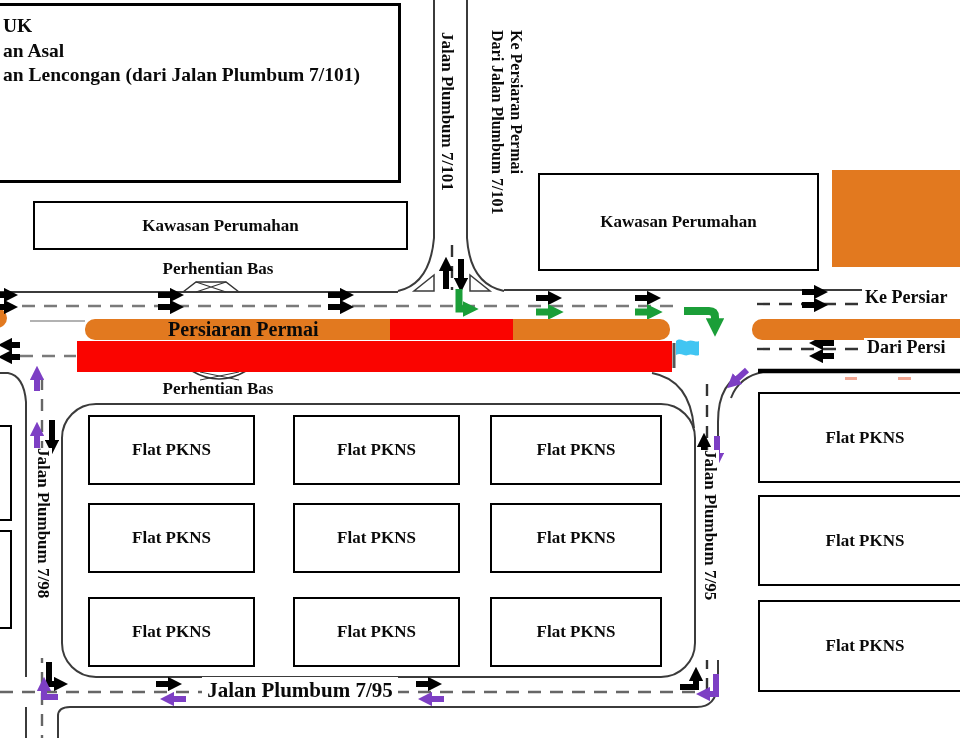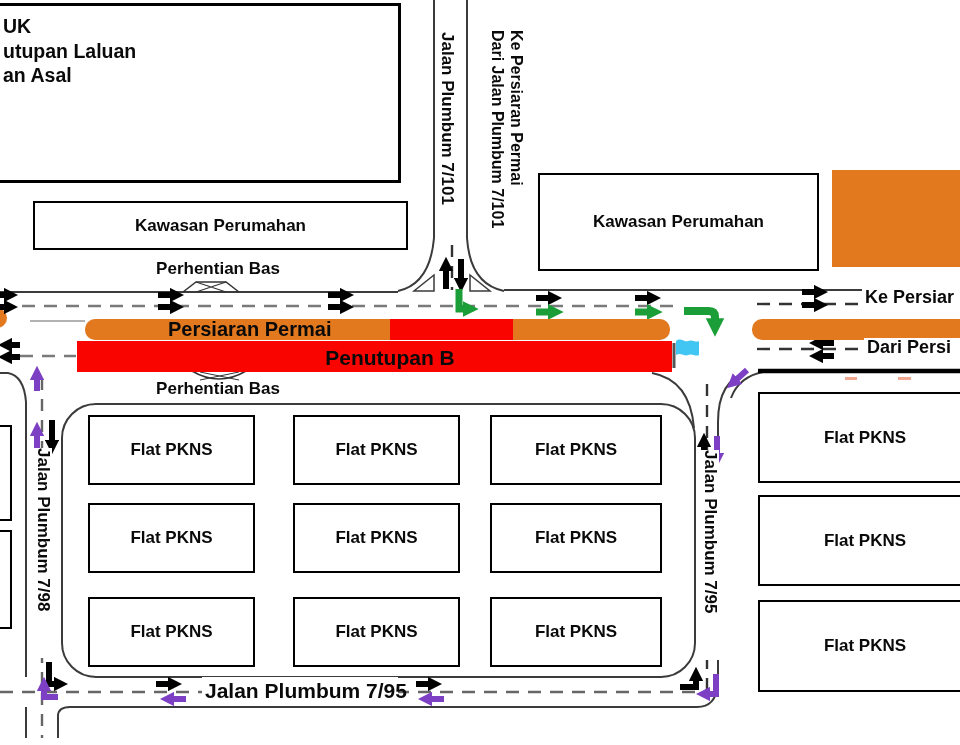--- a/index.html
+++ b/index.html
@@ -1,17 +1,17 @@
 <!DOCTYPE html>
 <html style="--orange: #E2791F; --red: #FA0400; --green: #1B9E38; --purple: #7D3FC4; --flag-blue: #41C5F2;"><head>
 <meta charset="utf-8">
 <style>
   html,body{margin:0;padding:0;background:#fff;}
   #stage{position:relative;width:960px;height:745px;overflow:hidden;background:#fff;
-         font-family:Liberation Sans, sans-serif;font-weight:bold;color:#0a0a0a;}
+         font-family:Liberation Serif, serif;font-weight:bold;color:#0a0a0a;}
   #stage svg{position:absolute;left:0;top:0;z-index:1;}
   .bar{position:absolute;z-index:2;}
   .box{position:absolute;z-index:4;background:#fff;border:2px solid #000;
        display:flex;align-items:center;justify-content:center;font-size:17px;}
   .lbl{position:absolute;z-index:5;white-space:nowrap;}
   .vtext{writing-mode:vertical-rl;text-orientation:mixed;background:#fff;line-height:1.1;}
   .vblock{writing-mode:vertical-lr;text-orientation:mixed;background:#fff;line-height:1.15;}
   .wbg{background:#fff;padding:0 3px;}
   #legend{position:absolute;left:-80px;top:3px;width:481px;height:180px;z-index:5;
           background:#fff;border:3px solid #000;box-sizing:border-box;
@@ -133,22 +133,22 @@
     <div style="position:absolute;left:0;top:0;width:305px;height:21px;background:var(--orange);"></div>
     <div style="position:absolute;left:305px;top:0;width:123px;height:21px;background:var(--red);"></div>
     <div style="position:absolute;left:428px;top:0;width:157px;height:21px;background:var(--orange);"></div>
   </div>
   <div class="bar" style="left:77px;top:341px;width:595px;height:31px;background:var(--red);"></div>
   <div class="bar" style="left:752px;top:319px;width:212px;height:21px;border-radius:10px 0 0 10px;background:var(--orange);"></div>
   <div class="bar" style="left:832px;top:170px;width:128px;height:97px;background:var(--orange);"></div>
 
   <div id="legend">
     <div>UK</div>
-    <div>utupan Laluan</div>
     <div>an Asal</div>
+    <div>an Lencongan (dari Jalan Plumbum 7/101)</div>
   </div>
 
   <div class="box" style="left:33px;top:201px;width:371px;height:45px;">
     <span>Kawasan Perumahan</span>
   </div>
   <div class="box" style="left:538px;top:173px;width:277px;height:94px;">
     <span>Kawasan Perumahan</span>
   </div>
 
   <div class="box" style="left:88px;top:415px;width:163px;height:66px;">
@@ -189,21 +189,20 @@
       <span>Flat PKNS</span>
     </div>
 
   <div class="box" style="left:-150px;top:425px;width:158px;height:92px;"></div>
   <div class="box" style="left:-150px;top:530px;width:158px;height:95px;"></div>
 
   <div class="lbl" style="left:148px;top:259px;width:140px;text-align:center;font-size:17px;">Perhentian Bas</div>
   <div class="lbl" style="left:148px;top:379px;width:140px;text-align:center;font-size:17px;">Perhentian Bas</div>
 
   <div class="lbl" style="left:168px;top:318px;width:192px;font-size:20px;line-height:22px;">Persiaran Permai</div>
-  <div class="lbl" style="left:290px;top:345px;width:200px;text-align:center;font-size:21px;line-height:25px;">Penutupan B</div>
 
   <div class="lbl wbg" style="left:862px;top:288px;width:100px;font-size:18px;line-height:18px;">Ke Persiar</div>
   <div class="lbl wbg" style="left:864px;top:338px;width:100px;font-size:18px;line-height:18px;">Dari Persi</div>
 
   <div class="lbl vtext" style="left:437px;top:32px;height:205px;font-size:17px;">Jalan Plumbum 7/101</div>
   <div class="lbl vblock" style="left:488px;top:30px;height:240px;font-size:16px;">
     <div>Dari Jalan Plumbum 7/101</div>
     <div>Ke Persiaran Permai</div>
   </div>
   <div class="lbl vtext" style="left:33px;top:448px;height:210px;font-size:17px;">Jalan Plumbum 7/98</div>

